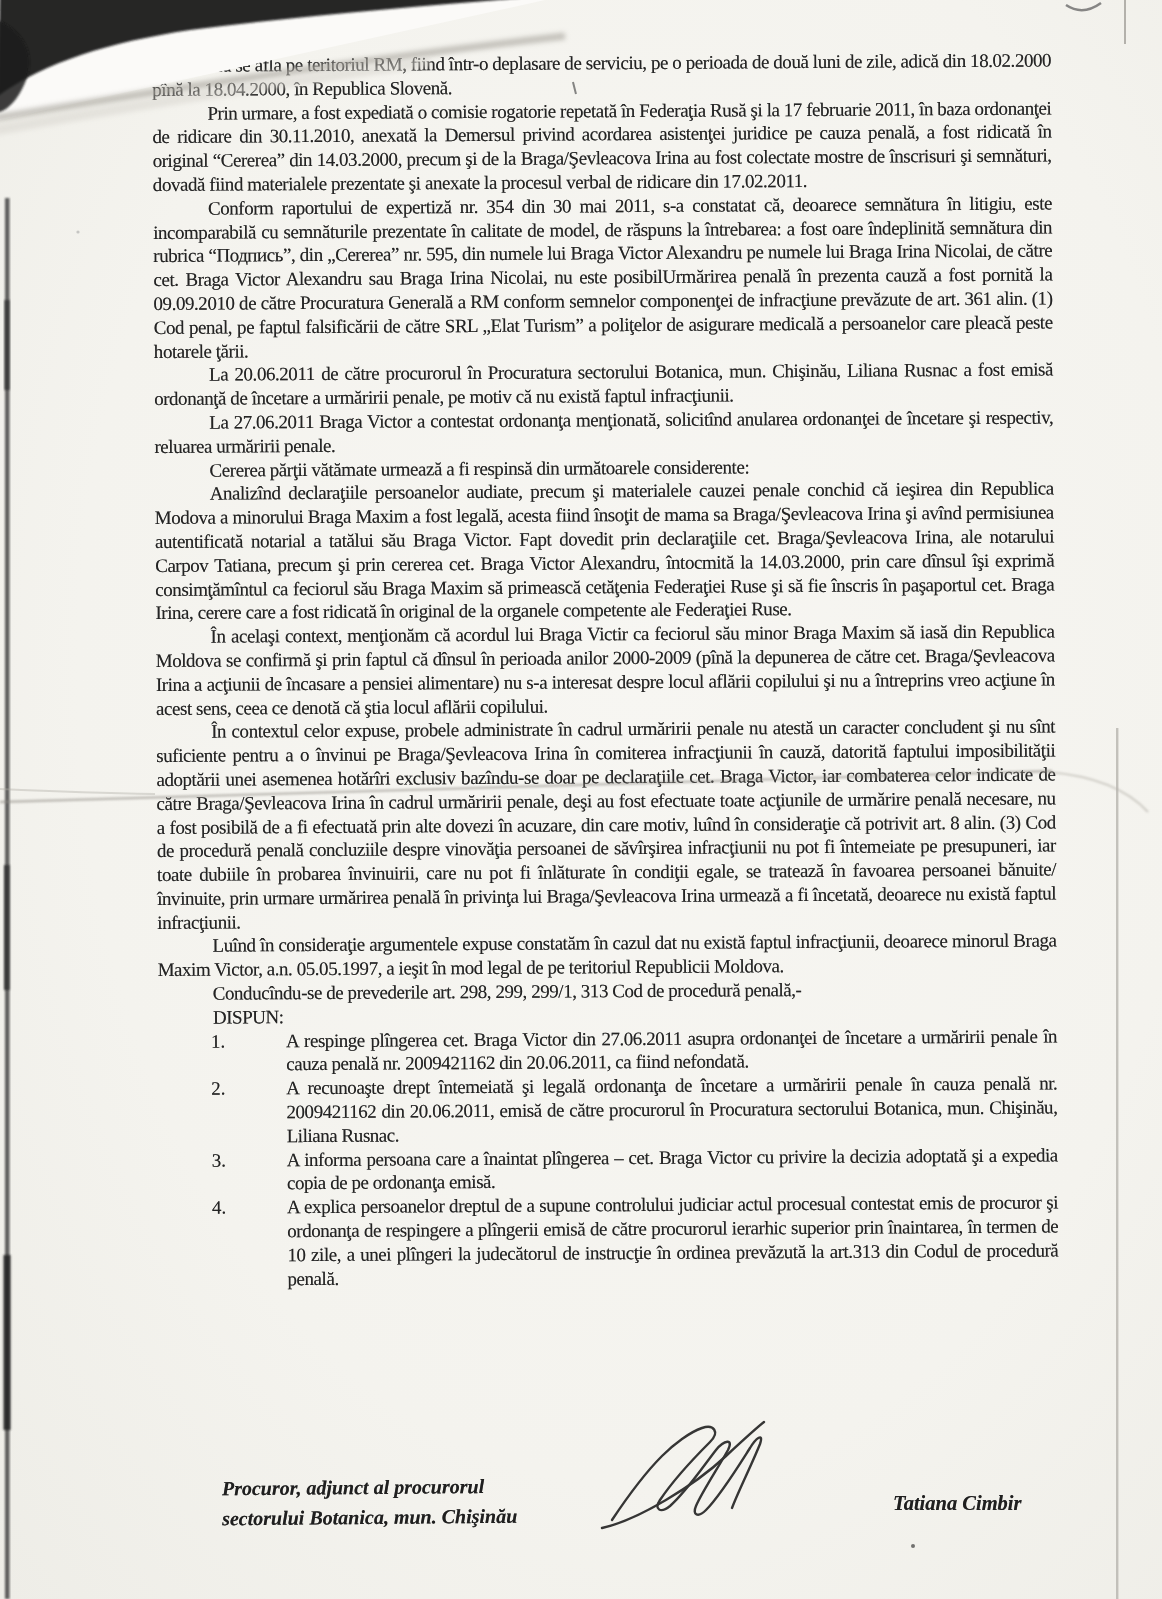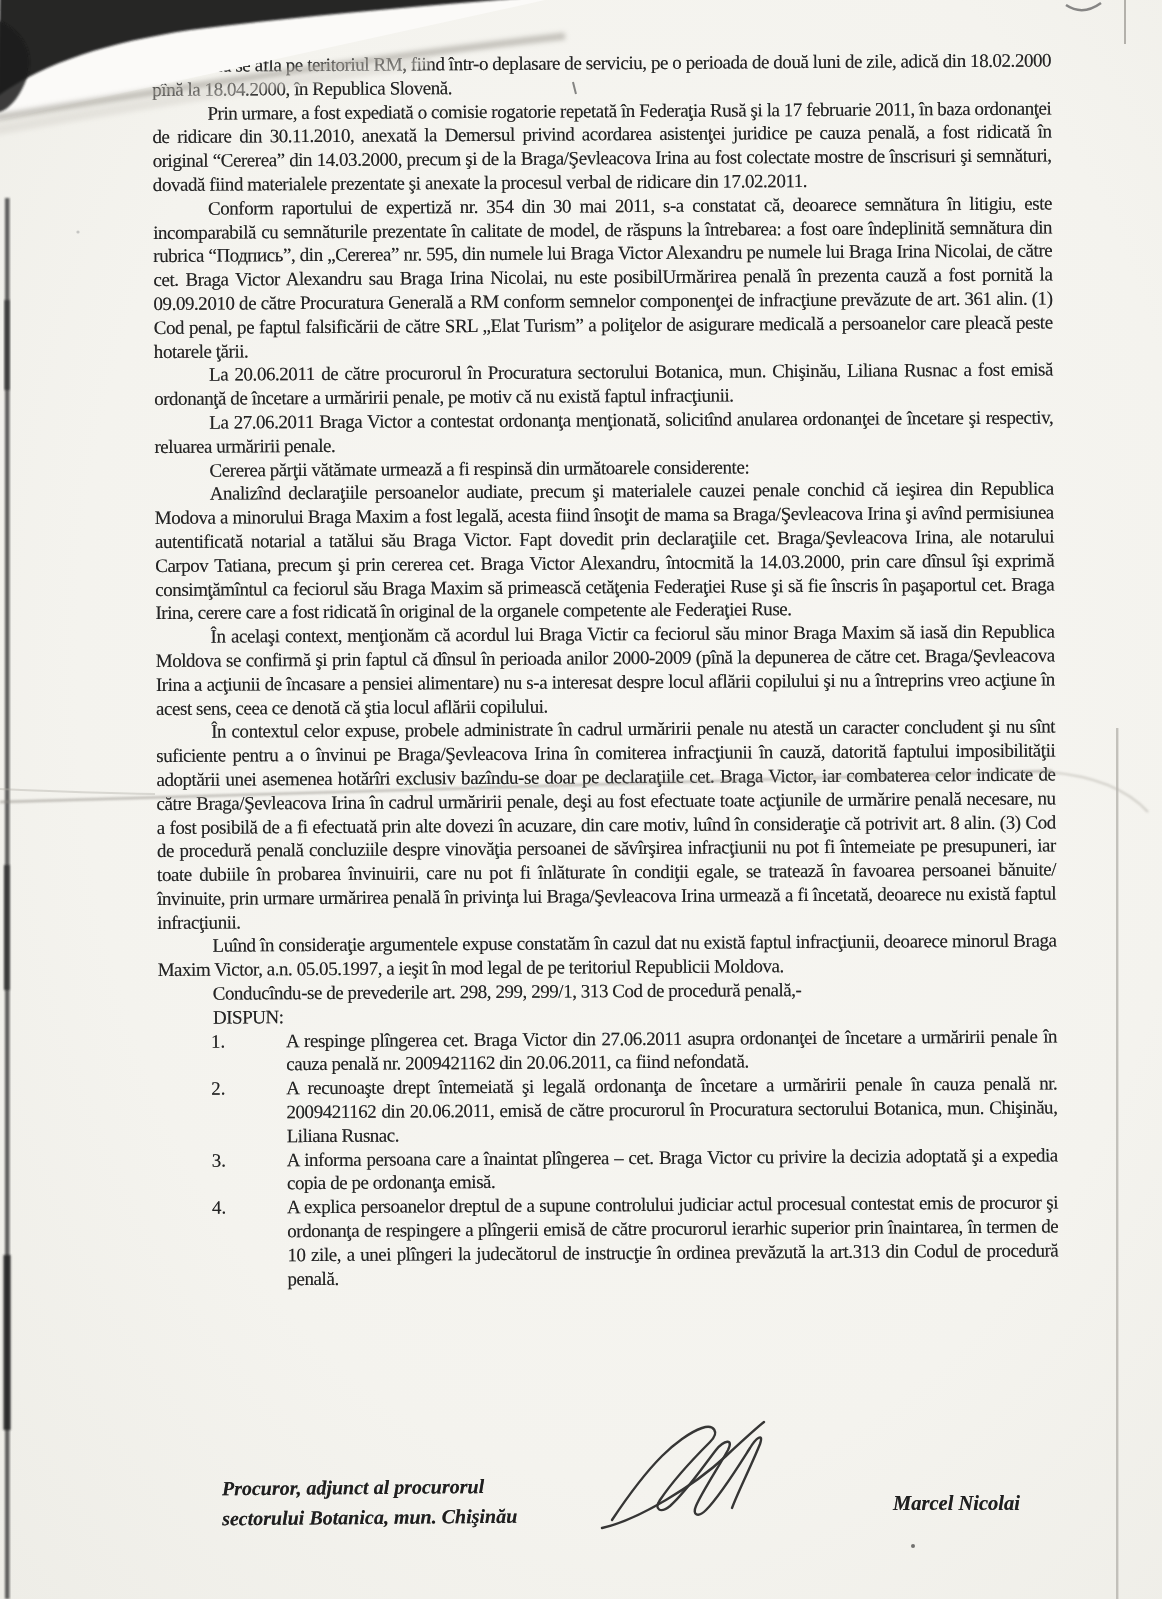--- a/index.html
+++ b/index.html
@@ -102,21 +102,21 @@
     <div>sectorului Botanica, mun. Chişinău</div>
   </div>
 
   <svg class="sig-scribble" width="190" height="120" viewBox="0 0 190 120">
     <g fill="none" stroke="#262626" stroke-width="2.4" stroke-linecap="round" opacity="0.92">
       <path d="M14,104 C 26,86 44,60 64,40 C 76,28 92,16 104,12 C 116,8 122,16 112,26 C 96,42 74,66 62,84 C 56,93 62,98 72,90 C 88,76 104,52 118,34 C 126,24 136,22 130,34 C 120,52 104,76 98,90 C 94,99 100,102 108,94 C 122,80 138,54 152,32 C 158,22 166,16 162,28 C 154,48 140,76 134,92"></path>
       <path d="M4,112 C 40,104 96,70 128,40 C 142,27 156,14 166,6"></path>
     </g>
   </svg>
 
-  <div class="sig-name">Marcel Nicolai</div>
+  <div class="sig-name">Tatiana Cimbir</div>
 
   <svg class="artifacts" width="1162" height="1599" viewBox="0 0 1162 1599">
     <defs>
       <filter id="b1" x="-30%" y="-30%" width="160%" height="160%">
           <feGaussianBlur stdDeviation="1.1"></feGaussianBlur>
         </filter>
       <filter id="b2" x="-30%" y="-30%" width="160%" height="160%">
           <feGaussianBlur stdDeviation="2.4"></feGaussianBlur>
         </filter>
     </defs>

